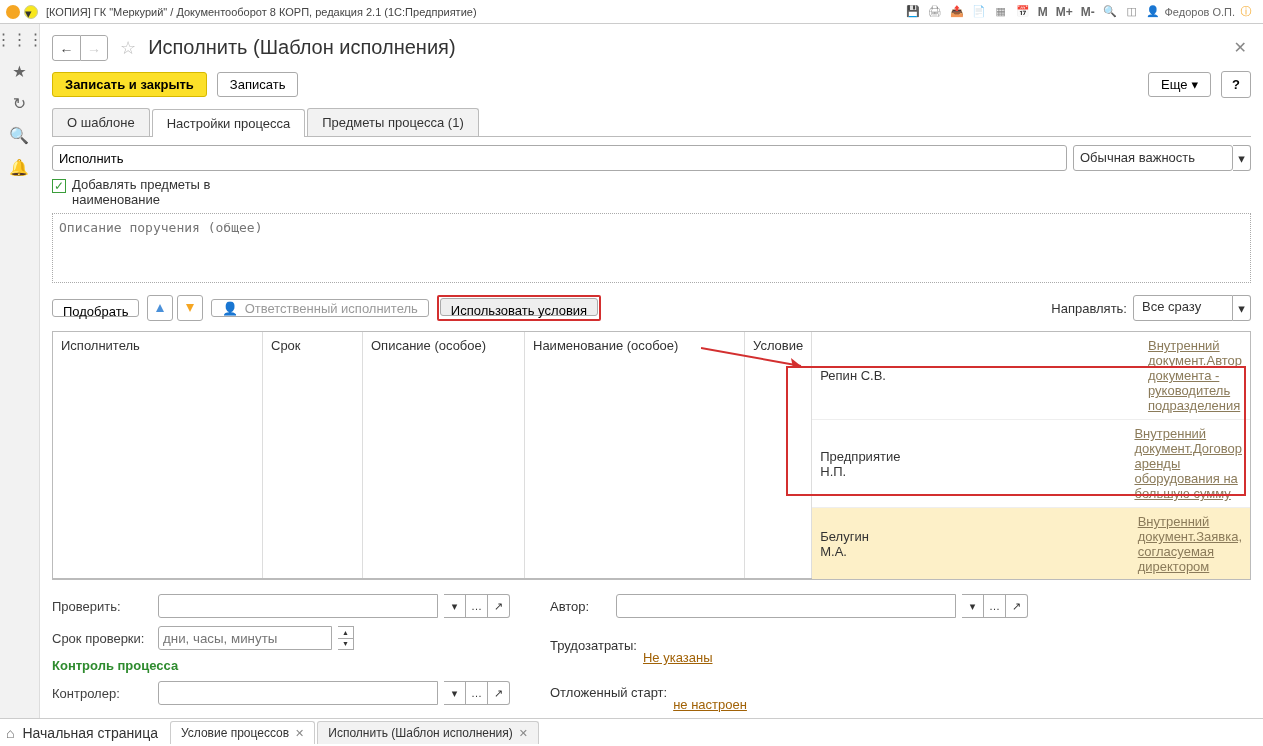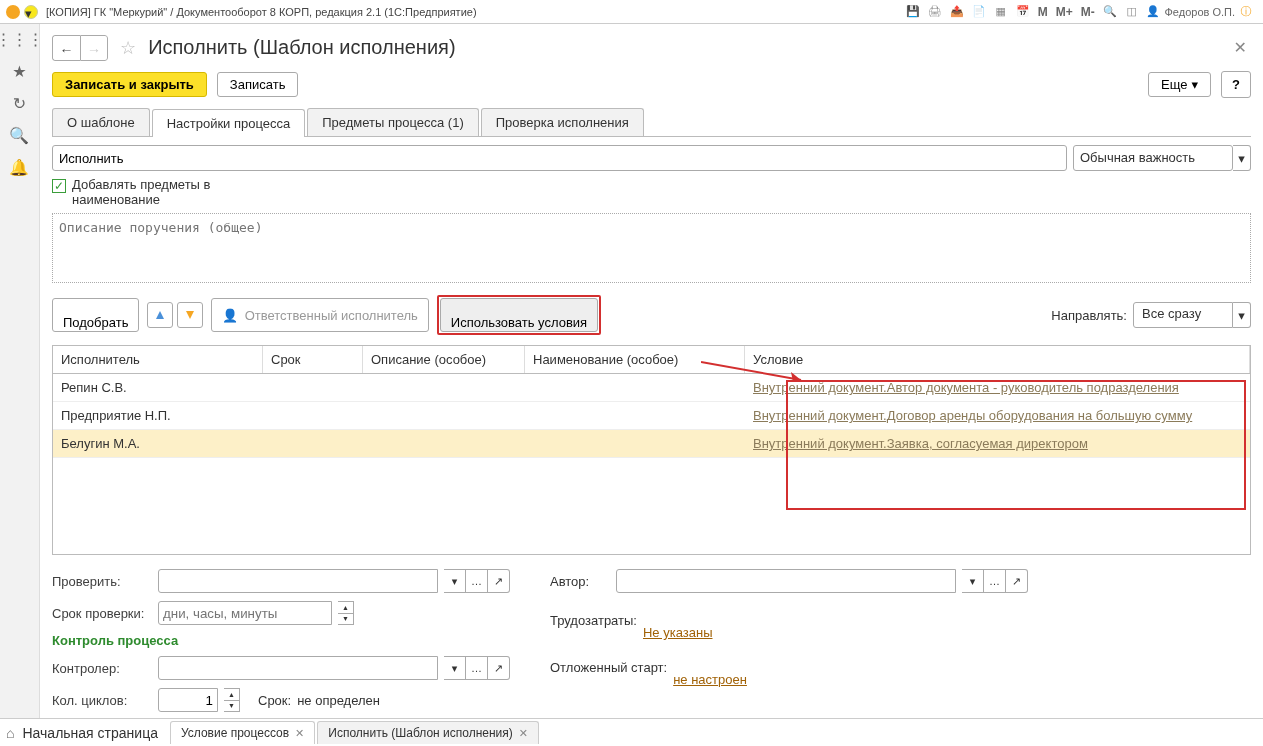--- a/index.html
+++ b/index.html
@@ -45,32 +45,32 @@
 .form-area { display:flex; flex-direction:column; gap:6px; flex:1; overflow:hidden;}
 .input-row { display:flex; gap:6px; align-items:center;}
 .txt-input { flex:1; border:1px solid #aaa; padding:4px 6px; font-size:13px; border-radius:3px; height:26px;}
 .importance-select { width:160px; border:1px solid #aaa; padding:4px 6px; font-size:13px; border-radius:3px; background:#fff; position:relative; height:26px;}
 .dd-btn { width:18px; border:1px solid #aaa; border-left:none; height:26px; background:#fff; display:flex; align-items:center; justify-content:center; border-radius:0 3px 3px 0;}
 .checkbox-row { display:flex; align-items:flex-start; gap:6px; font-size:13px;}
 .chk { width:14px; height:14px; border:1px solid #3a9d3a; display:flex; align-items:center; justify-content:center; color:#3a9d3a; font-size:12px; margin-top:2px;}
 .desc-area { width:100%; border:1px dotted #aaa; padding:6px; font-size:13px; color:#bbb; height:70px; resize:none; }
 
 .mid-toolbar { display:flex; align-items:center; gap:8px; margin-top:6px;}
-.sm-btn { border:1px solid #aaa; background:#fff; padding:16px 10px; font-size:13px; border-radius:3px; cursor:pointer; height:18px;}
+.sm-btn { border:1px solid #aaa; background:#fff; padding:4px 10px; font-size:13px; border-radius:3px; cursor:pointer; height:18px;}
 .arrow-btns { display:flex; gap:4px;}
 .arrow-btn { width:26px; height:26px; border:1px solid #aaa; background:#fff; display:flex; align-items:center; justify-content:center; cursor:pointer; border-radius:3px;}
 .arrow-up svg polygon{fill:#4a90d9;}
 .arrow-dn svg polygon{fill:#f5a623;}
 .resp-btn { display:flex; align-items:center; gap:6px; color:#999;}
 .red-box-wrap { border: 2px solid #d32f2f; padding:1px; border-radius:2px; display:inline-block;}
 .send-group { margin-left:auto; display:flex; align-items:center; gap:6px;}
 .send-select { border:1px solid #aaa; padding:3px 8px; background:#fff; width:100px; height:26px; border-radius:3px 0 0 3px;}
 
 
-.perf-table { border:1px solid #bbb; margin-top:4px; flex:1; display:flex; flex-direction:column; overflow:hidden; position:relative;}
+.perf-table { border:1px solid #bbb; margin-top:4px; flex:1; display:flex; flex-direction:row; overflow:hidden; position:relative;}
 .perf-head { display:flex; background:#fff; border-bottom:1px solid #bbb;}
 .perf-head .th { padding:6px 8px; font-size:13px; border-right:1px solid #ddd;}
 .th-perf{width:210px;} .th-due{width:100px;} .th-desc{width:162px;} .th-name{width:220px;} .th-cond{flex:1;}
 .perf-body { flex:1; overflow:auto;}
 .perf-row { display:flex; border-bottom:1px solid #eee; align-items:center;}
 .perf-row .td { padding:6px 8px; font-size:13px;}
 .perf-row.sel { background:#fdf0c8;}
 .td-perf{width:210px;} .td-due{width:100px;} .td-desc{width:162px;} .td-name{width:220px;} 
 .td-cond{flex:1;}
 .cond-link { color:#8b7b5a; text-decoration:underline; }
@@ -156,21 +156,20 @@
           <span>Еще</span> 
           <span>▾</span>
         </button>
       <button class="btn btn-help">?</button>
     </div>
 
     <div class="tabs">
       <div class="tab">О шаблоне</div>
       <div class="tab active">Настройки процесса</div>
       <div class="tab">Предметы процесса (1)</div>
-      <div class="tab">Проверка исполнения</div>
     </div>
 
     <div class="form-area">
       <div class="input-row">
         <input class="txt-input" value="Исполнить" style="">
         <div style="display:flex;">
           <div class="importance-select">Обычная важность</div>
           <div class="dd-btn">▾</div>
         </div>
       </div>
@@ -268,30 +267,20 @@
           <span class="section-title">Контроль процесса</span>
           <div class="bf-row">
             <span class="bf-label">Контролер:</span>
             <input class="bf-input bf-w1" style="">
             <div class="bf-btn-grp">
               <div class="bf-mini">▾</div>
               <div class="bf-mini">…</div>
               <div class="bf-mini">↗</div>
             </div>
           </div>
-          <div class="bf-row">
-            <span class="bf-label">Кол. циклов:</span>
-            <input class="bf-input bf-w2" value="1" style="">
-            <div class="spinner">
-                <div>▲</div>
-                <div>▼</div>
-              </div>
-            <span style="margin-left:12px;">Срок:</span>
-            <span class="plain-text">не определен</span>
-          </div>
         </div>
         <div class="bf-col">
           <div class="bf-row">
             <span style="width:60px;">Автор:</span>
             <input class="bf-input" style="width: 340px;">
             <div class="bf-btn-grp">
               <div class="bf-mini">▾</div>
               <div class="bf-mini">…</div>
               <div class="bf-mini">↗</div>
             </div>

